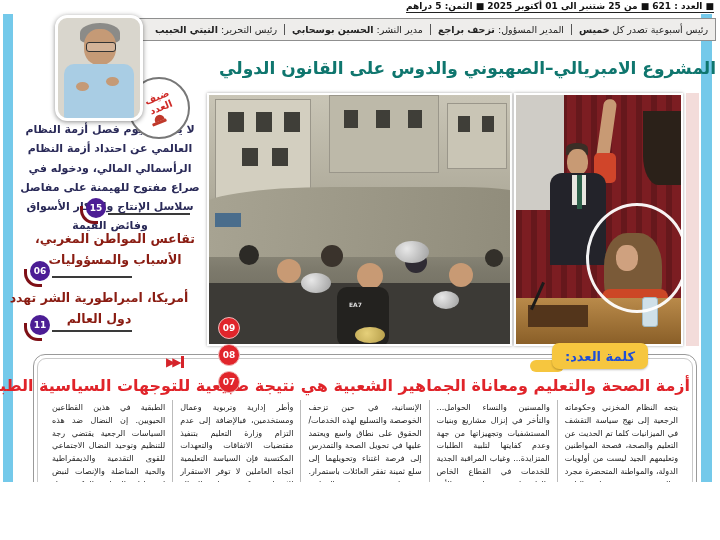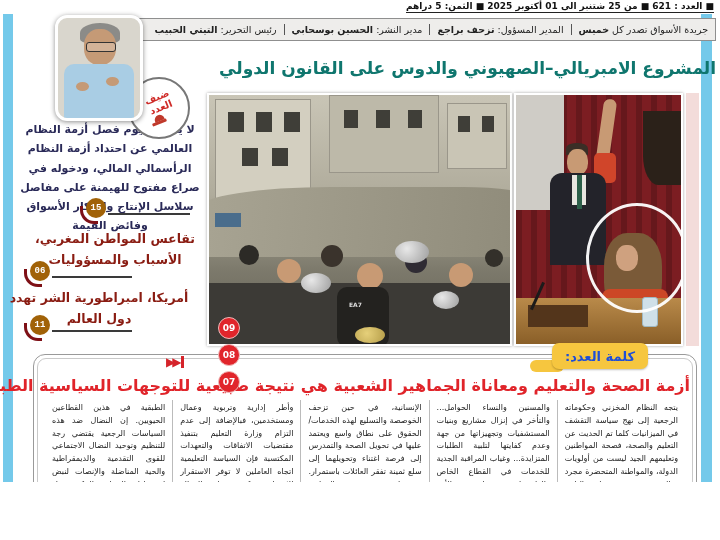--- a/index.html
+++ b/index.html
@@ -40,22 +40,22 @@
 
   
   .main-headline{position:absolute;left:222px;top:48px;width:494px;height:40px;display:flex;align-items:center;
                  font-size:17px;font-weight:bold;color:#0f766e;white-space:nowrap;direction:rtl;text-align:center;}
 
   
   .sb-quote{position:absolute;left:15px;top:120px;width:190px;text-align:center;font-weight:bold;
             font-size:11px;line-height:1.75;color:#2a2a58;}
   .sb-item{position:absolute;width:182px;text-align:center;font-weight:bold;font-size:12.5px;
            line-height:1.65;color:#8a1c12;}
-  .badge{position:absolute;width:20px;height:20px;border-radius:50%;background:#a16207;color:#fff;
-         font-size:9px;font-weight:bold;display:flex;align-items:center;justify-content:center;z-index:3;font-family:Liberation Mono, monospace;}
+  .badge{position:absolute;width:20px;height:20px;border-radius:50%;background:#4c1d95;color:#fff;
+         font-size:9px;font-weight:bold;display:flex;align-items:center;justify-content:center;z-index:3;}
   .badge-arc{position:absolute;width:15px;height:15px;border-left:3px solid #7e1016;border-bottom:3px solid #7e1016;
              border-bottom-left-radius:14px;z-index:2;}
   .badge-line{position:absolute;height:2px;background:#3a3a3a;z-index:2;}
 
   
   .photo{position:absolute;top:93px;height:253px;border:2px solid #fff;box-sizing:border-box;
          overflow:hidden;box-shadow:0 0 3px rgba(0,0,0,.35);}
   .photo-main{left:207px;width:305px;background:linear-gradient(180deg,#c9c5b6 0%,#b0ac9c 40%,#7d7a6c 70%,#5f5c52 100%);}
   .photo-un{left:514px;width:169px;background:#7c1d22;}
   .bldg{position:absolute;border:1px solid #9a968a;box-sizing:border-box;}
@@ -102,21 +102,21 @@
 <div id="page">
 
   <div class="blue-bar" style="left:3px;width:10px;"></div>
   <div class="blue-bar" style="left:701px;width:11px;"></div>
   <div class="pink-strip" style="left:686px;top:93px;width:13px;height:253px;"></div>
 
   <div class="issue-strip">■ العدد : 621 ■ من 25 شتنبر الى 01 أكتوبر 2025 ■ الثمن: 5 دراهم</div>
 
   <div class="masthead">
     <span class="mh-seg">
-      <span>جريدة الأسواق تصدر كل</span>
+      <span>رئيس أسبوعية تصدر كل</span>
       <span class="mh-name">خميس</span>
     </span>
     <span class="mh-seg">
       <span>المدير المسؤول:</span>
       <span class="mh-name">تزحف براجع</span>
     </span>
     <span class="mh-seg">
       <span>مدير النشر:</span>
       <span class="mh-name">الحسين بوسحابي</span>
     </span>

